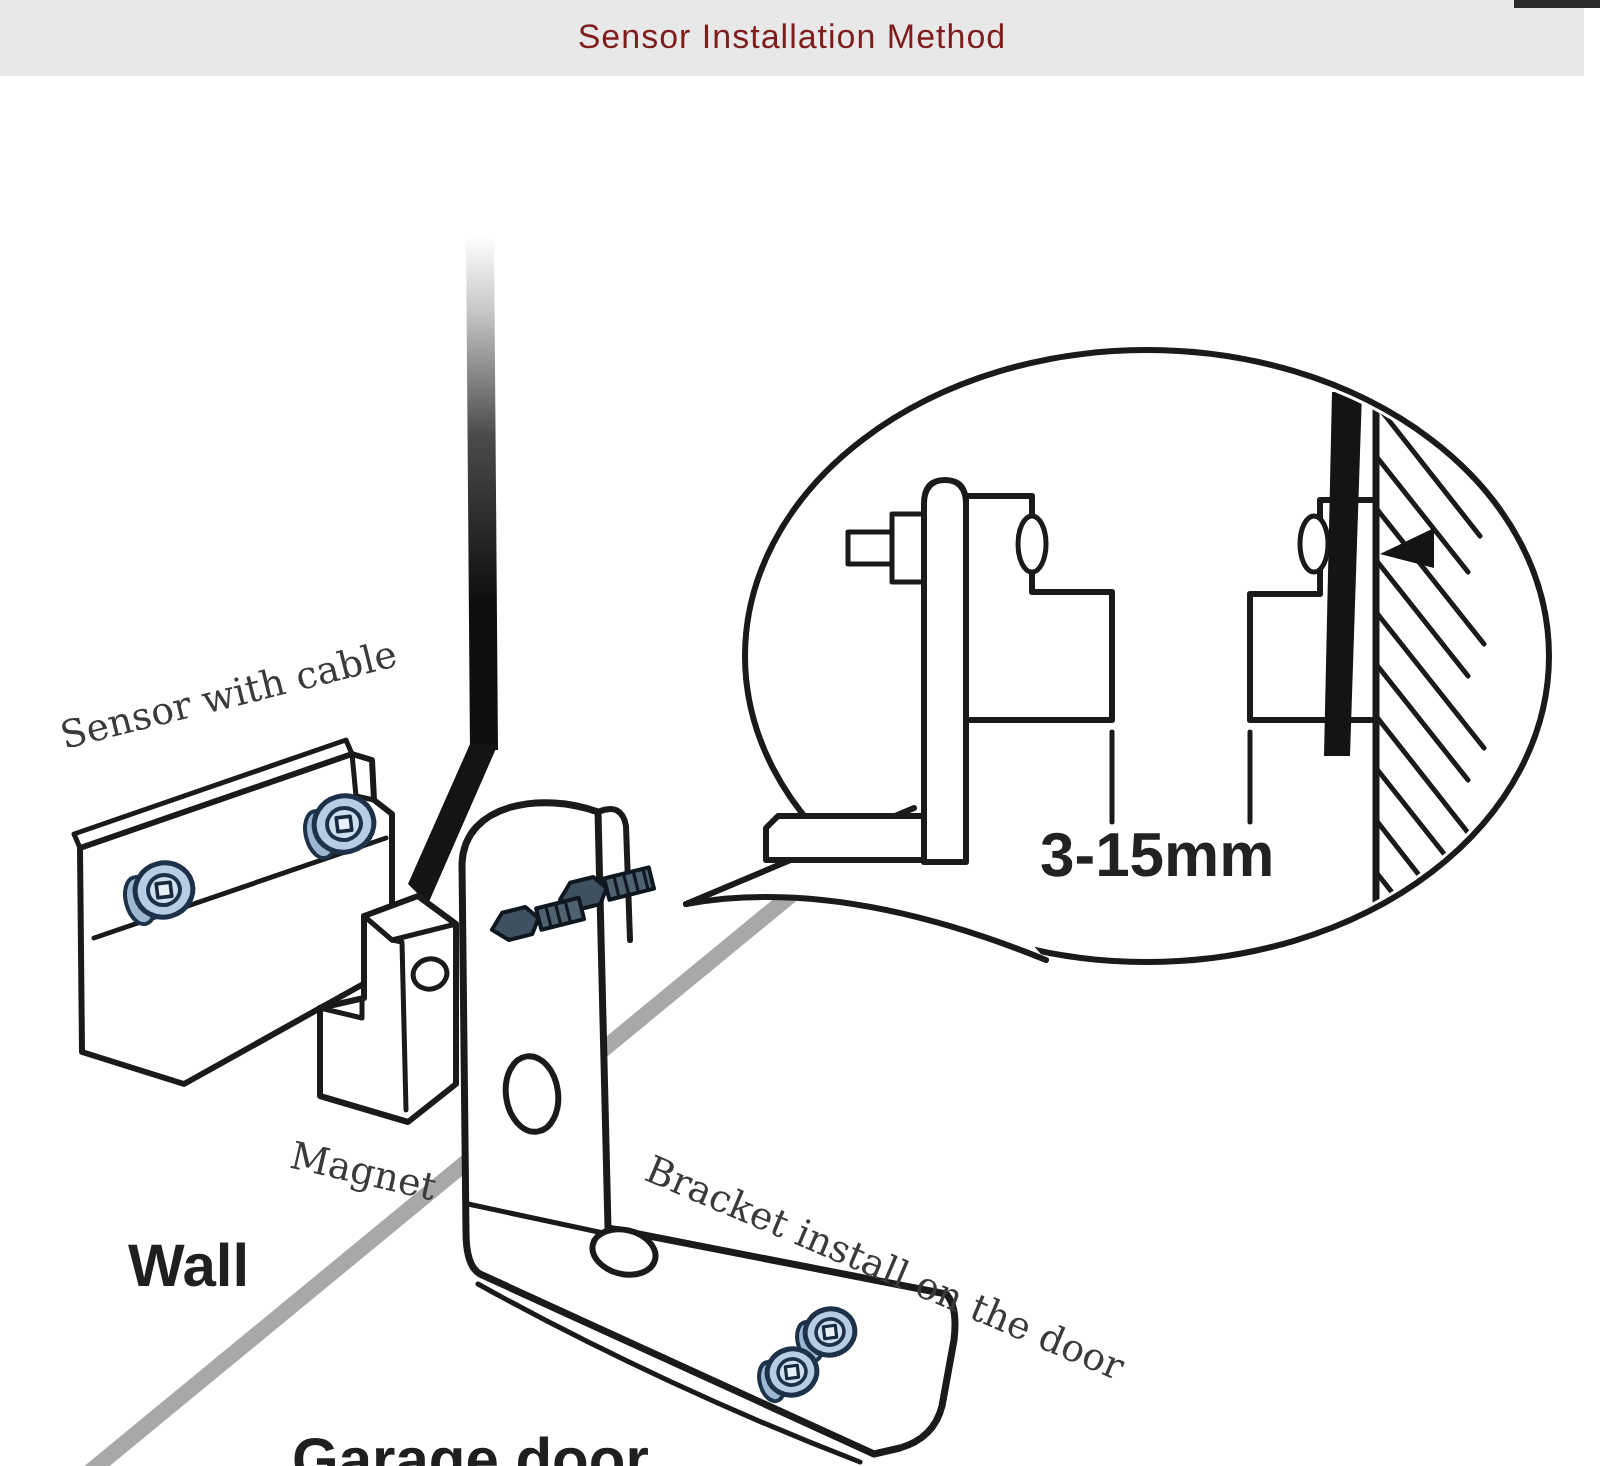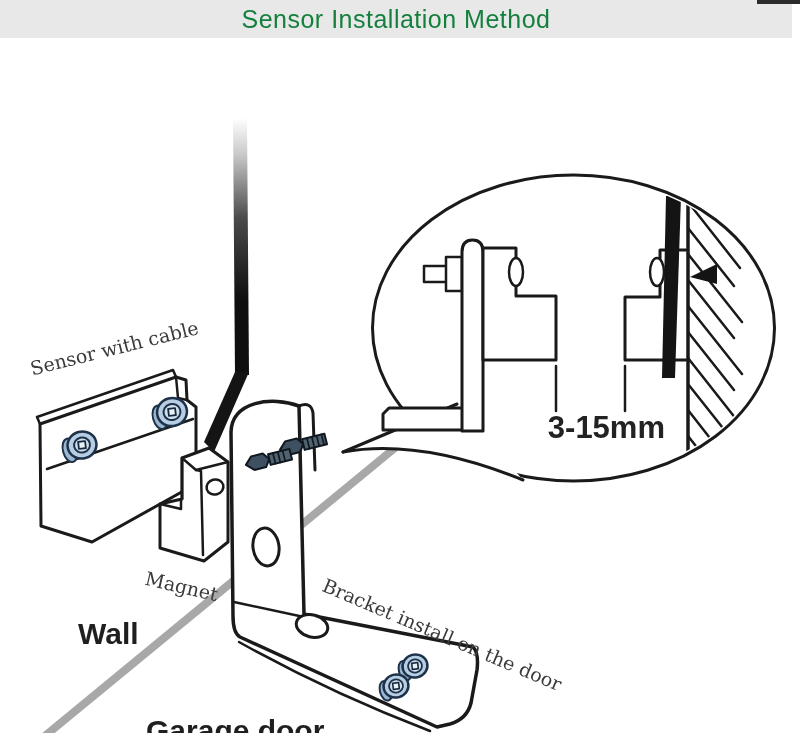--- a/index.html
+++ b/index.html
@@ -7,44 +7,44 @@
     width:800px;height:733px;position:relative;overflow:hidden;
     background:#ffffff;
     font-family:"Liberation Sans", sans-serif;
   }
   .title-band{
     position:absolute;left:0;top:2;width:792px;height:38px;
     background:#e8e8e8;
     display:flex;align-items:center;justify-content:center;
   }
   .title-band .title{
-    font-size:25px;color:#15803d;letter-spacing:0.5px;
+    font-size:17px;color:#7f1d1d;letter-spacing:0.5px;
     font-family:"Liberation Sans", sans-serif;
   }
   .corner-sliver{
     position:absolute;right:0;top:0;width:43px;height:4px;background:#2b2b2b;
   }
   .diagram-svg{position:absolute;left:0;top:0;}
   .anno{
     position:absolute;color:#3a3a3a;
     font-family:"DejaVu Serif", serif;
     white-space:nowrap;
   }
   .anno.serif19{font-size:19px;}
   .rot-sensor{left:28px;top:358px;transform:rotate(-14deg);transform-origin:left top;}
   .rot-magnet{left:148px;top:567px;transform:rotate(13deg);transform-origin:left top;}
   .rot-bracket{left:328px;top:574px;transform:rotate(23deg);transform-origin:left top;}
   .bold-label{
     position:absolute;font-family:"Liberation Sans", sans-serif;
     font-weight:bold;font-size:30px;color:#1f1f1f;white-space:nowrap;
   }
-  .wall-label{left:78px;top:617px;}
+  .wall-label{left:64px;top:617px;}
   .garage-label{left:146px;top:714px;}
   .gap-label{
-    position:absolute;left:520px;top:410px;width:145px;text-align:right;
+    position:absolute;left:520px;top:410px;width:145px;text-align:left;
     font-family:"Liberation Sans", sans-serif;font-size:31px;font-weight:600;color:#222;
   }
 </style>
 </head>
 <body>
 
 <svg class="diagram-svg" width="800" height="733" viewBox="0 0 800 733" xmlns="http://www.w3.org/2000/svg">
   <defs>
     <linearGradient id="cableFade" x1="0" y1="118" x2="0" y2="300" gradientUnits="userSpaceOnUse">
       <stop offset="0" stop-color="#ffffff"></stop>

